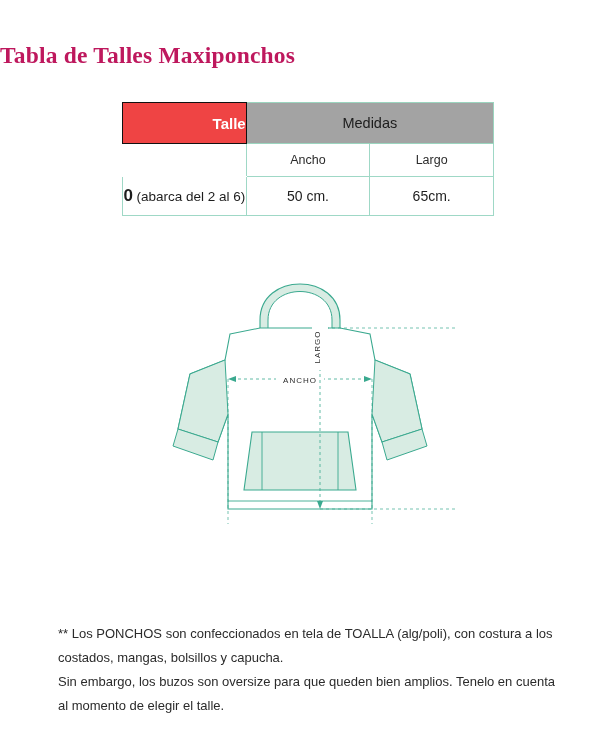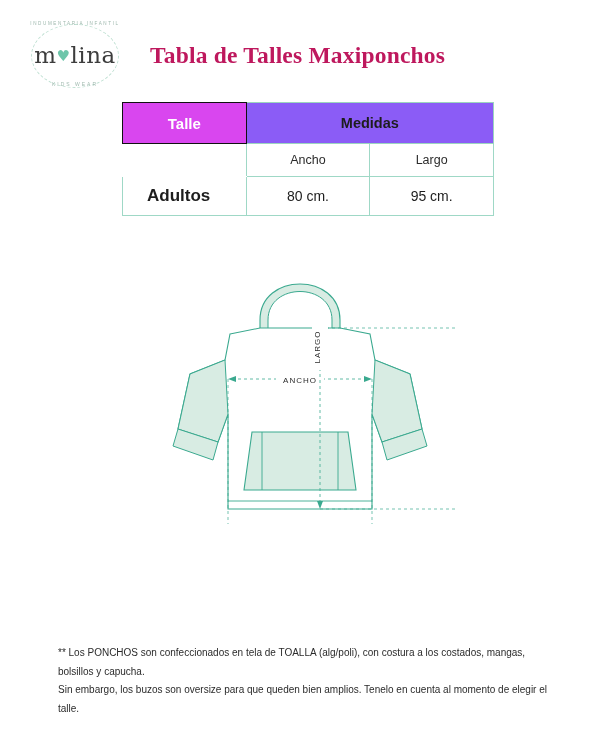--- a/index.html
+++ b/index.html
@@ -100,33 +100,33 @@
   table.size-table {
     border-collapse: collapse;
     width: 372px;
     table-layout: fixed;
   }
   table.size-table td, table.size-table th {
     border: 1px solid #9fd8c6;
     padding: 0;
   }
   .th-talle {
-    background: #d946ef;
+    background: #ef4444;
     color: #ffffff;
     font-size: 15px;
     font-weight: bold;
     height: 40px;
-    text-align: center;
+    text-align: right;
     border: 1px solid #111111 !important;
   }
   .th-medidas {
-    background: #8b5cf6;
+    background: #a3a3a3;
     color: #1d1d1d;
     font-size: 14.5px;
-    font-weight: bold;
+    font-weight: normal;
     height: 40px;
     text-align: center;
     border: 1px solid #9bd5bf !important;
   }
   .th-blank {
     background: #ffffff;
     border-left: 1px solid #ffffff !important;
     border-top: 1px solid #ffffff !important;
     border-bottom: 1px solid #ffffff !important;
     border-right: 1px solid #9fd8c6 !important;
@@ -175,56 +175,48 @@
     display: block;
     margin: 0 auto;
   }
 
   
   .notes {
     position: absolute;
     left: 58px;
     bottom: 18px;
     width: 500px;
-    font-size: 10px;
+    font-size: 13px;
     line-height: 1.85;
     color: #2b2b2b;
   }
 </style>
 </head>
 <body>
 
 <div class="header">
-  <div class="logo-wrap">
-    <div class="logo">
-      <div class="logo-ring"></div>
-      <div class="logo-top">INDUMENTARIA INFANTIL</div>
-      <div class="logo-text"><span>m</span><span class="logo-heart">♥</span><span>lina</span></div>
-      <div class="logo-sub">KIDS  WEAR</div>
-    </div>
-  </div>
   <div class="page-title">Tabla de Talles Maxiponchos</div>
 </div>
 
 <div class="table-wrap">
   <table class="size-table">
     <tbody>
         <tr>
       <th class="th-talle" colspan="1">Talle</th>
       <th class="th-medidas" colspan="2">Medidas</th>
     </tr>
     <tr>
       <td class="th-blank"></td>
       <td class="sub-head">Ancho</td>
       <td class="sub-head">Largo</td>
     </tr>
     <tr>
-      <td class="row-cell-talle adults">Adultos</td>
-      <td class="row-cell-num">80 cm.</td>
-      <td class="row-cell-num">95 cm.</td>
+      <td class="row-cell-talle"><span class="tnum">0</span> <span class="trange">(abarca del 2 al 6)</span></td>
+      <td class="row-cell-num">50 cm.</td>
+      <td class="row-cell-num">65cm.</td>
     </tr>
   </tbody>
     </table>
 </div>
 
 <div class="illustration">
   <svg width="380" height="300" viewBox="0 0 380 300">
 
     <path d="M150 96 C150 48, 230 48, 230 96 L230 110 L150 110 Z" fill="#d8ece3" stroke="#3aa98f" stroke-width="1.1"></path>
     <path d="M158 96 C158 58, 222 58, 222 96 L222 110 L158 110 Z" fill="#ffffff" stroke="#3aa98f" stroke-width="1"></path>

